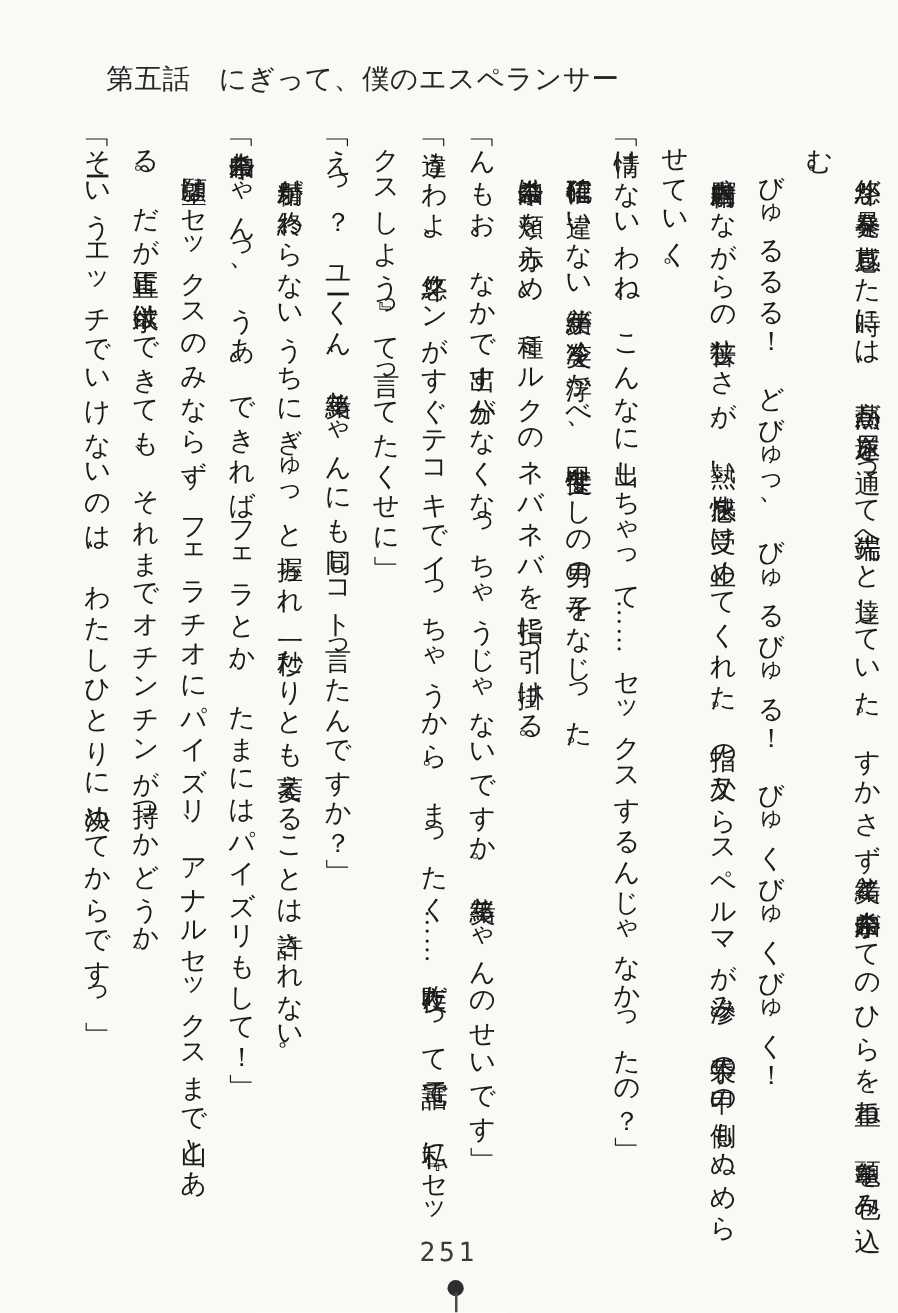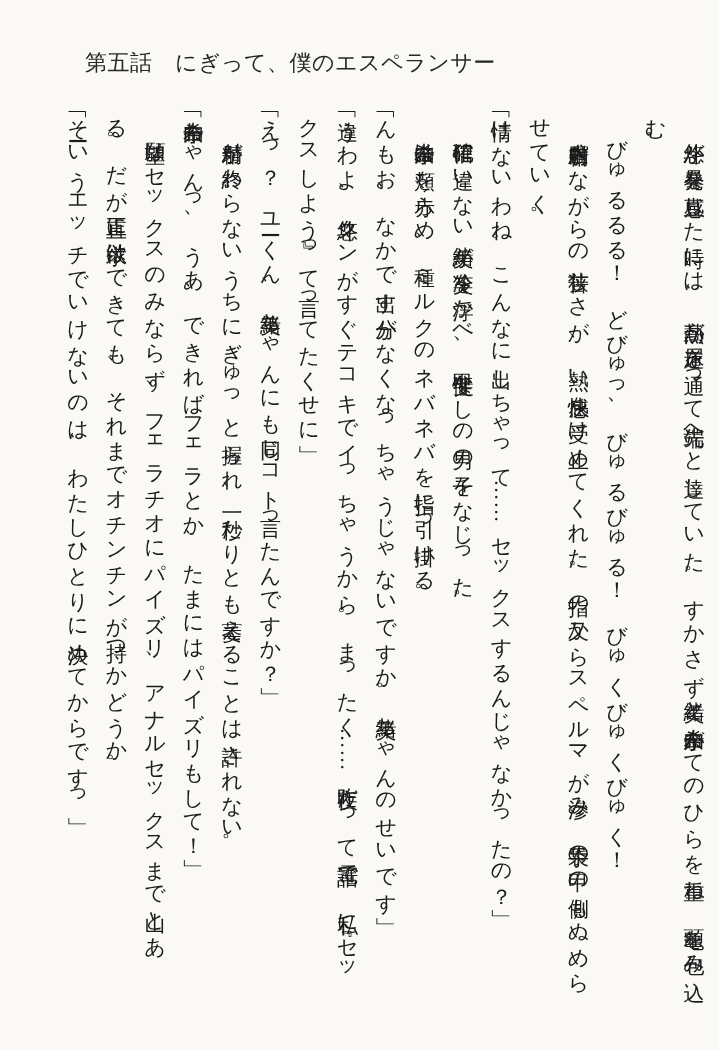--- a/index.html
+++ b/index.html
@@ -102,14 +102,21 @@
     <p class="indent">由希奈は頬を赤らめ、種ミルクのネバネバを指に引っ掛ける。</p>
     <p>「んもお、なかで出す分がなくなっちゃうじゃないですか。美緒ちゃんのせいです」</p>
     <p>「違うわよ、悠斗クンがすぐテコキでイっちゃうから。まったく……昨夜だって電話で、私に『セックスしよう』って言ってたくせに」</p>
     <p>「えっ？　ユーくん、美緒ちゃんにも同じコト言ったんですか？」</p>
     <p class="indent">射精が終わらないうちにぎゅっと握られ、一秒たりとも萎えることは許されない。</p>
     <p>「由希奈ちゃんっ、うあ、できればフェラとか、たまにはパイズリもして！」</p>
     <p class="indent">願望はセックスのみならず、フェラチオにパイズリ、アナルセックスまで山とある。だが正直に欲求はできても、それまでオチンチンが持つかどうか。</p>
     <p>「そーいうエッチでいけないのは、わたしひとりに決めてからですっ」</p>
   </div>
 
+  <div class="footer">
+    <div class="page-number">251</div>
+    <div class="page-marker">
+      <div class="dot"></div>
+      <div class="stem"></div>
+    </div>
+  </div>
 
 </div>
 
 </body></html>

